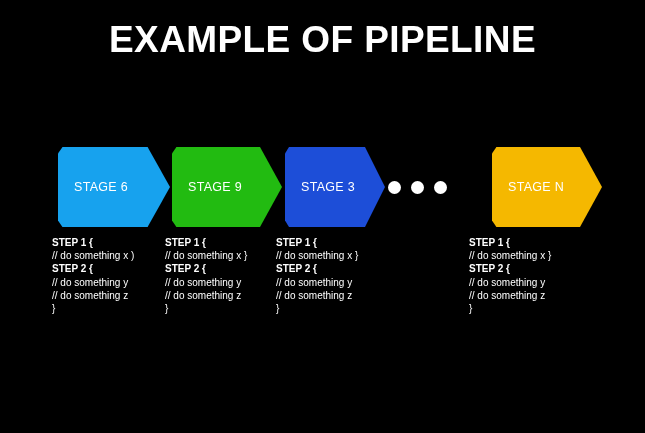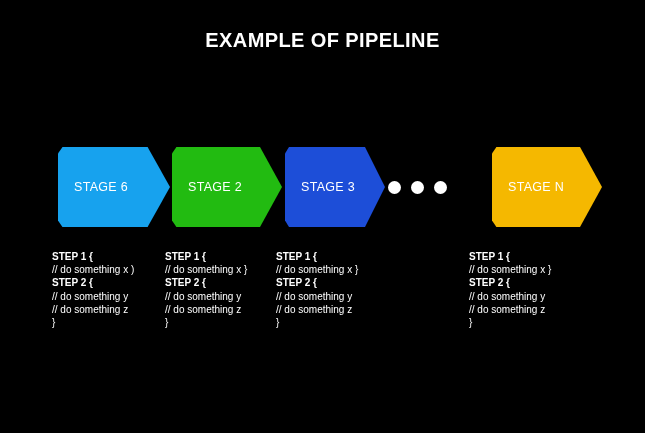--- a/index.html
+++ b/index.html
@@ -23,21 +23,21 @@
   }
 
   
   #title {
     position: absolute;
     left: 0;
     top: 22px;
     width: 645px;
     text-align: center;
     color: #ffffff;
-    font-size: 20px;
+    font-size: 37px;
     font-weight: bold;
     letter-spacing: 0.4px;
     line-height: 36px;
     white-space: nowrap;
   }
 
   
   #pipeline {
     position: absolute;
     left: 0;
@@ -80,21 +80,21 @@
     border-radius: 50%;
     background: #ffffff;
   }
   .dot.d0 { left: 0px; }
   .dot.d1 { left: 23px; }
   .dot.d2 { left: 46px; }
 
   
   #code-blocks {
     position: absolute;
-    top: 250px;
+    top: 236px;
     left: 0;
     width: 645px;
     height: 110px;
   }
   .code-block {
     position: absolute;
     top: 0;
     color: #ffffff;
     font-size: 10px;
     line-height: 13.2px;
@@ -114,21 +114,21 @@
 
   <div id="title" style="color: rgb(255, 255, 255);">EXAMPLE OF PIPELINE</div>
 
   <div id="pipeline">
 
     <div class="stage" style="left: 58px; width: 112px; background: rgb(23, 162, 238);">
       <span class="stage-label">STAGE 6</span>
     </div>
 
     <div class="stage" style="left: 172px; width: 110px; background: rgb(34, 187, 17);">
-      <span class="stage-label">STAGE 2</span>
+      <span class="stage-label">STAGE 9</span>
     </div>
 
     <div class="stage" style="left: 285px; width: 100px; background: #1d4ed8;">
       <span class="stage-label">STAGE 3</span>
     </div>
 
     <div id="ellipsis">
       <span class="dot d0" style="background: rgb(255, 255, 255);"></span>
       <span class="dot d1" style="background: rgb(255, 255, 255);"></span>
       <span class="dot d2" style="background: rgb(255, 255, 255);"></span>

